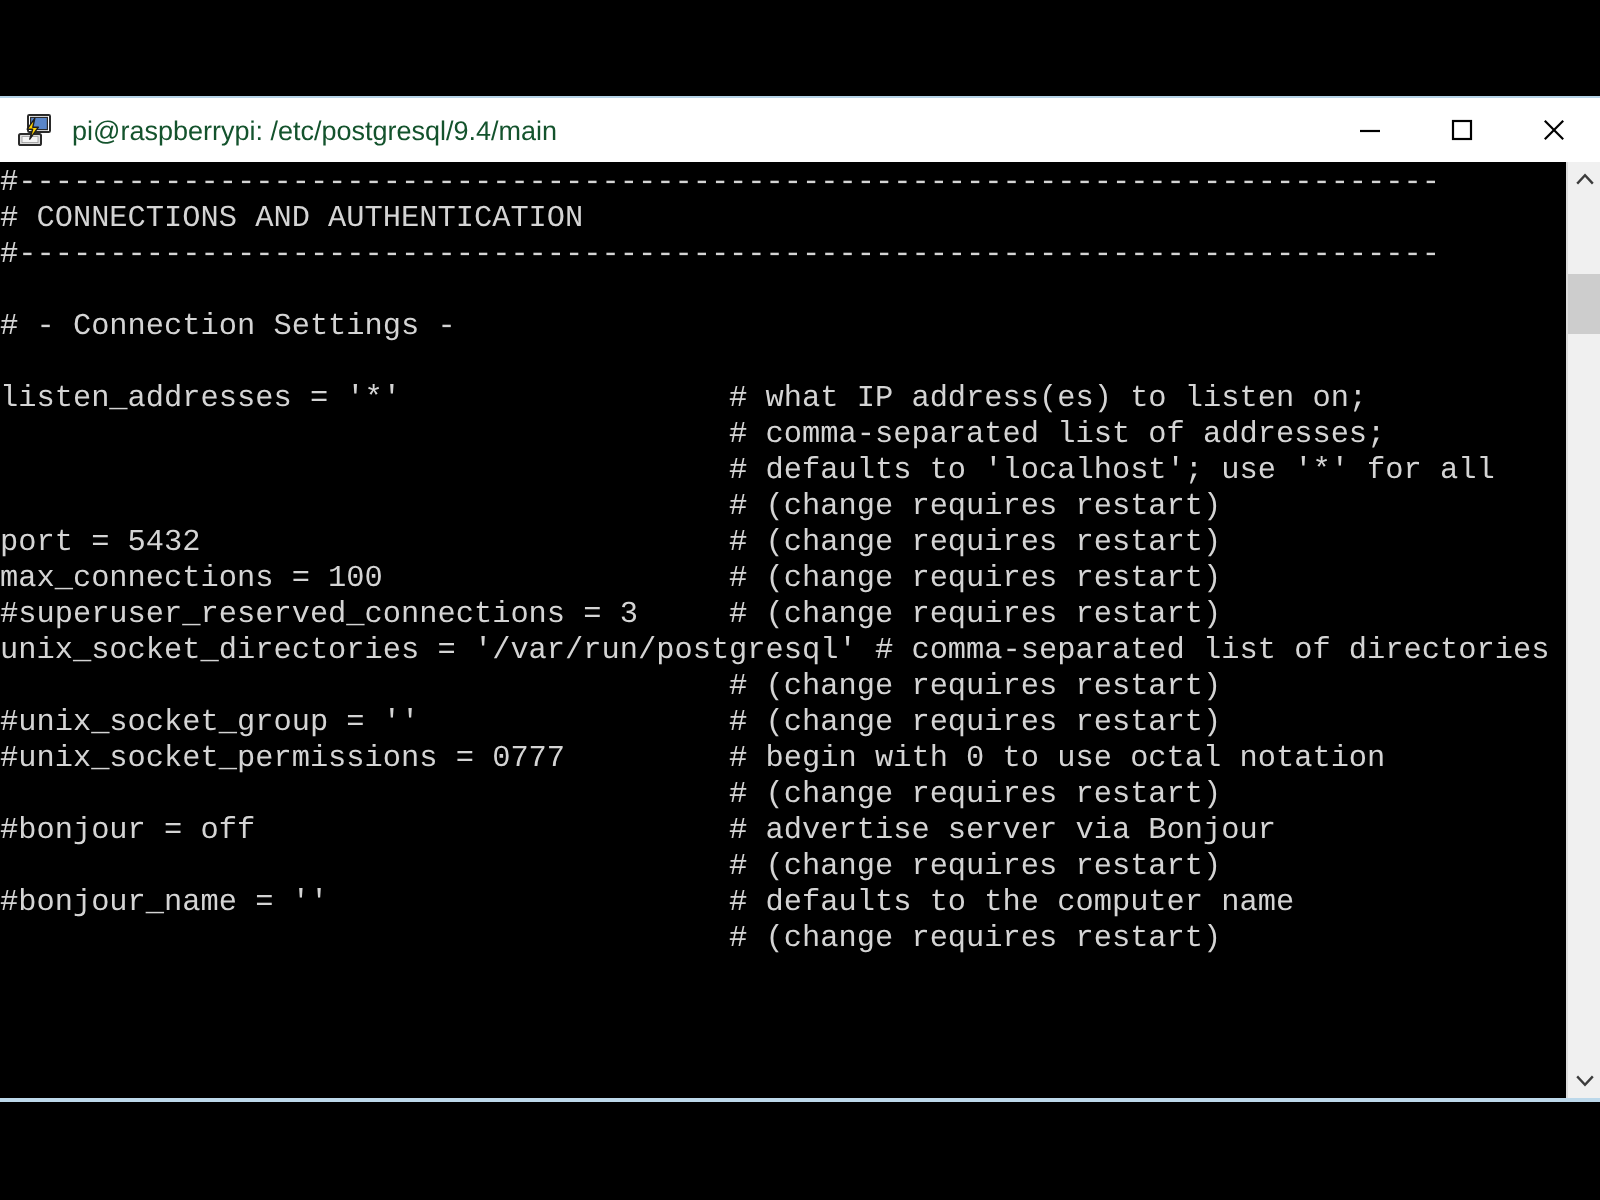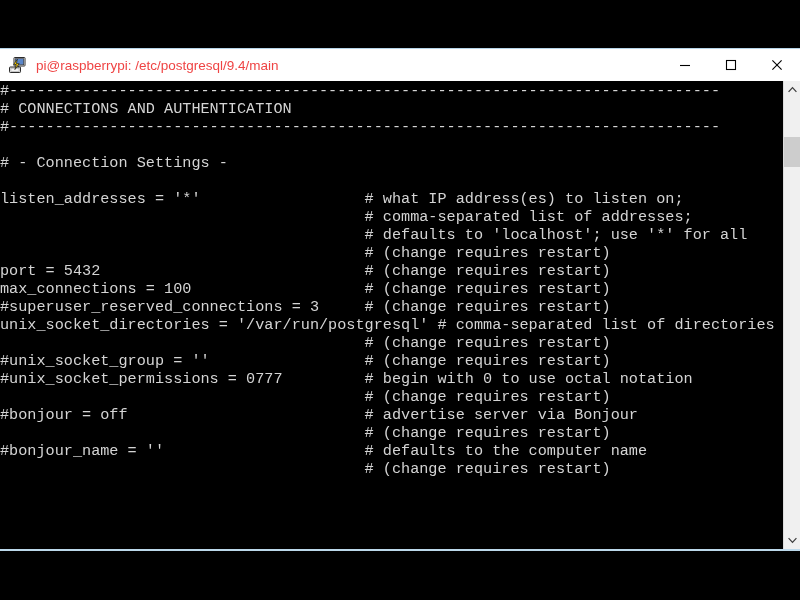--- a/index.html
+++ b/index.html
@@ -47,21 +47,21 @@
     height: 20px;
     margin-left: 8px;
     margin-right: 8px;
     flex: 0 0 auto;
     position: relative;
   }
 
   #title-text {
     font-family: "Liberation Sans", sans-serif;
     font-size: 13.5px;
-    color: #ef4444;
+    color: #14532d;
     white-space: nowrap;
     letter-spacing: 0px;
   }
 
   #win-controls {
     margin-left: auto;
     display: flex;
     height: 32px;
     align-items: stretch;
   }

